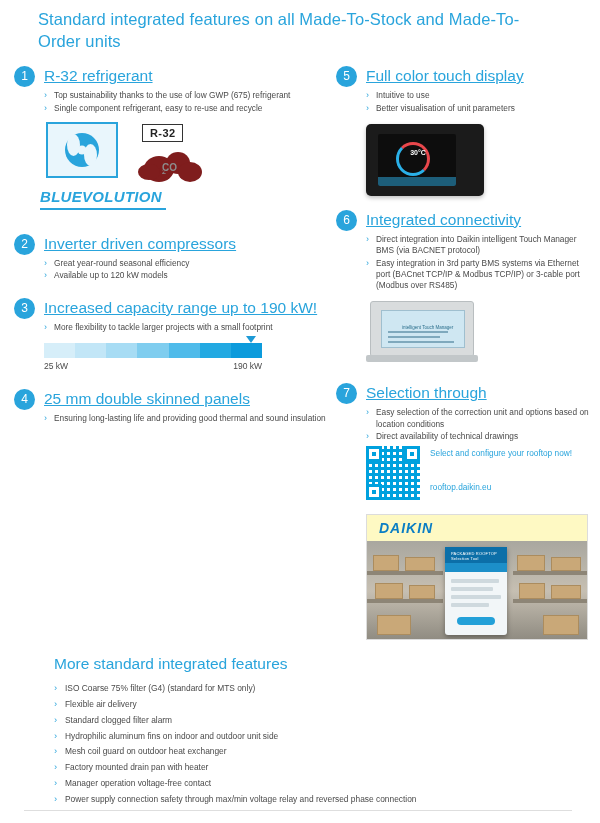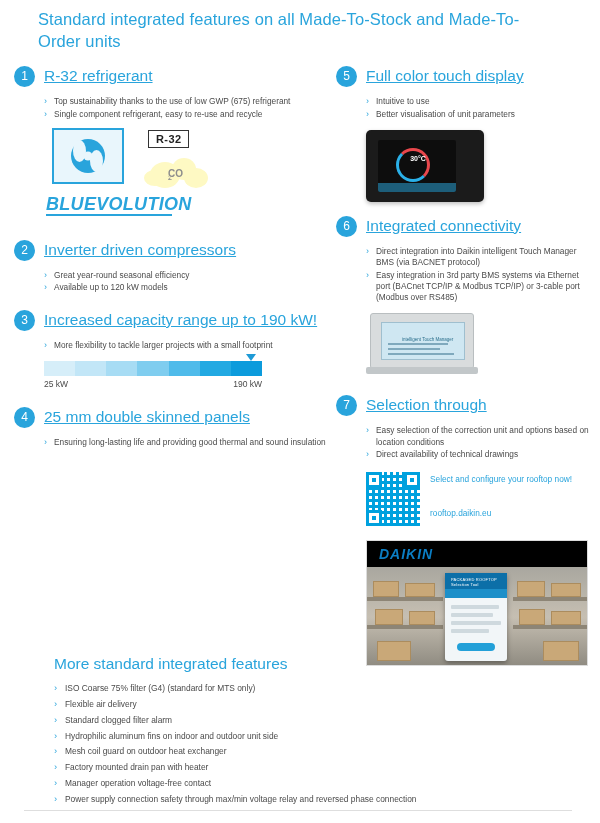--- a/index.html
+++ b/index.html
@@ -27,33 +27,33 @@
     width: 21px; height: 21px; border-radius: 50%;
     background: #29A4DC; color: #fff;
     font-size: 12px; line-height: 21px; text-align: center;
     font-weight: 400;
   }
   .feat-title {
     margin-left: 30px;
     color: #29A4DC; font-size: 15.5px; line-height: 1.25;
     font-weight: 400; padding-bottom: 3px; text-decoration: underline;
   }
-  .sub-list { margin-left: 30px; margin-top: 8px; }
+  .sub-list { margin-left: 30px; margin-top: 2px; }
   .sub-item {
     position: relative; padding-left: 10px;
     font-size: 8.3px; line-height: 1.35; color: #4a4a4a;
     margin-bottom: 1px;
   }
   .sub-item:before {
     content: "›"; position: absolute; left: 0; top: -1px;
     color: #29A4DC; font-size: 9px;
   }
 
   
-  .r32block { margin-left: 30px; margin-top: 8px; position: relative; height: 100px; width: 180px; }
+  .r32block { margin-left: 24px; margin-top: 8px; position: relative; height: 100px; width: 180px; }
   .r32-panel {
     position: absolute; left: 8px; top: 0; width: 72px; height: 56px;
     border: 2px solid #29A4DC; background: #E9F6FC;
   }
   .fan {
     position: absolute; left: 50%; top: 50%; transform: translate(-50%,-50%);
     width: 34px; height: 34px; border-radius: 50%;
     background: #29A4DC;
   }
   .fan:before, .fan:after {
@@ -67,34 +67,34 @@
   }
   .r32-badge {
     position: absolute; left: 104px; top: 2px;
     border: 1.5px solid #333; padding: 2px 7px;
     font-size: 11px; font-weight: 700; color: #222; letter-spacing: 0.4px;
   }
   .cloud {
     position: absolute; left: 100px; top: 26px; width: 66px; height: 38px;
   }
   .cloud span {
-    position: absolute; background: #fef9c3; border-radius: 50%;
+    position: absolute; background: #7f1d1d; border-radius: 50%;
   }
   .c1 { width: 30px; height: 26px; left: 6px; top: 8px; }
   .c2 { width: 24px; height: 22px; left: 28px; top: 4px; }
   .c3 { width: 24px; height: 20px; left: 40px; top: 14px; }
   .c4 { width: 22px; height: 16px; left: 0px; top: 16px; }
   .co2 {
     position: absolute; left: 24px; top: 14px;
     font-size: 10px; font-weight: 700; color: #8d8d8d; z-index: 3;
   }
   .co2 sub { font-size: 7px; }
   .bluevolution {
     position: absolute; left: 2px; top: 66px;
-    color: #29A4DC; font-size: 18px; font-style: italic; font-weight: 700;
+    color: #29A4DC; font-size: 15px; font-style: italic; font-weight: 700;
     letter-spacing: 0.3px;
   }
   .bv-underline {
     position: absolute; left: 2px; top: 86px; width: 126px; height: 2px; background: #29A4DC;
   }
 
   
   .capbar-wrap { margin-left: 30px; margin-top: 10px; width: 218px; position: relative; }
   .capbar { display: flex; height: 15px; width: 218px; }
   .capbar div { flex: 1; }
@@ -147,21 +147,21 @@
   .bms-screen .ln { position: absolute; left: 6px; height: 2px; background: #7fa9bd; }
   .bms-foot {
     position: absolute; left: 0px; top: 54px; width: 112px; height: 7px;
     background: #c2c7c9; border-radius: 2px;
   }
   .bms-label {
     position: absolute; left: 20px; top: 14px; font-size: 4.5px; color: #2b6f8c;
   }
 
   
-  .qr-wrap { margin-left: 30px; margin-top: 12px; position: relative; height: 58px; }
+  .qr-wrap { margin-left: 30px; margin-top: 4px; position: relative; height: 58px; }
   .qr {
     position: absolute; left: 0; top: 0; width: 54px; height: 54px;
     background:
       linear-gradient(90deg,#00A1DE 50%, transparent 50%),
       linear-gradient(0deg,#00A1DE 50%, transparent 50%);
     background-size: 6px 6px, 6px 6px;
     background-color: #ffffff;
   }
   .qr .fp {
     position: absolute; width: 16px; height: 16px; border: 3px solid #00A1DE; background:#fff;
@@ -177,21 +177,21 @@
   .qr-link {
     position: absolute; left: 64px; top: 36px;
     color: #29A4DC; font-size: 8.3px;
   }
 
   
   .photo-card {
     margin-left: 30px; margin-top: 10px; width: 222px; height: 126px;
     border: 1px solid #dcdcdc; background: #fff; position: relative; overflow: hidden;
   }
-  .photo-head { height: 26px; background: #000000; position: relative; }
+  .photo-head { height: 26px; background: #fef9c3; position: relative; }
   .daikin-logo {
     position: absolute; left: 12px; top: 5px;
     color: #0B7EC4; font-size: 14px; font-weight: 700; letter-spacing: 1px;
     font-style: italic;
   }
   .photo-body {
     position: absolute; left:0; top: 26px; width: 100%; height: 100px;
     background: linear-gradient(180deg,#b6b2a8 0%, #cfc7b8 45%, #9f9customer 100%);
     background: linear-gradient(180deg,#a9a79f 0%, #c6bfb2 50%, #8e8a80 100%);
     overflow: hidden;

